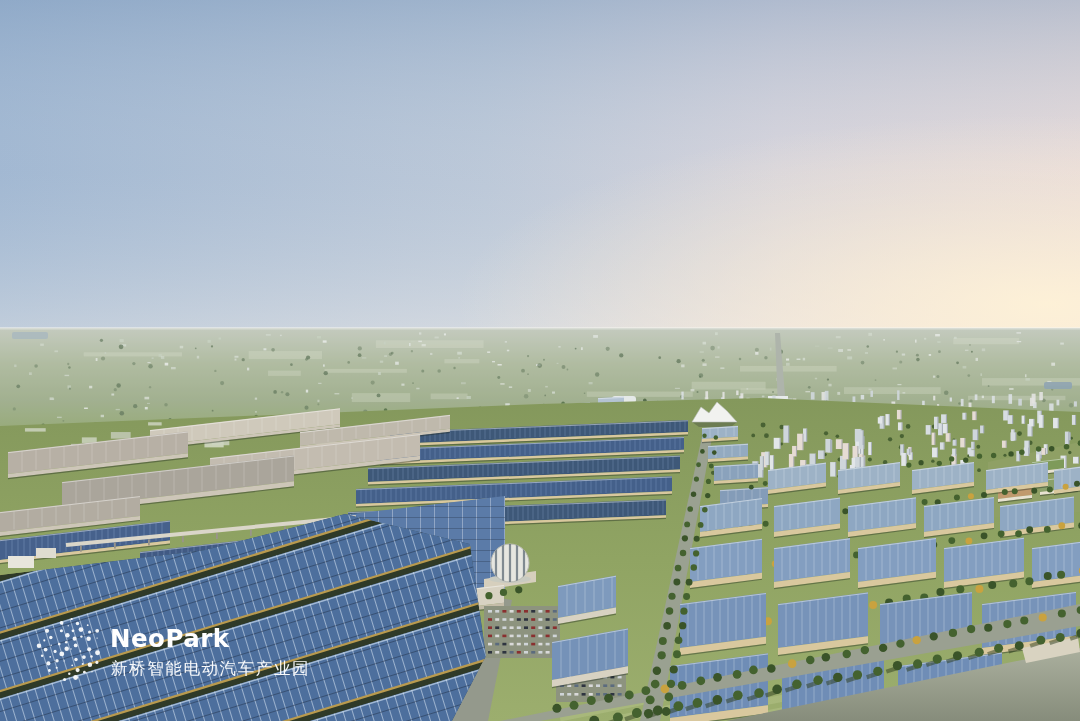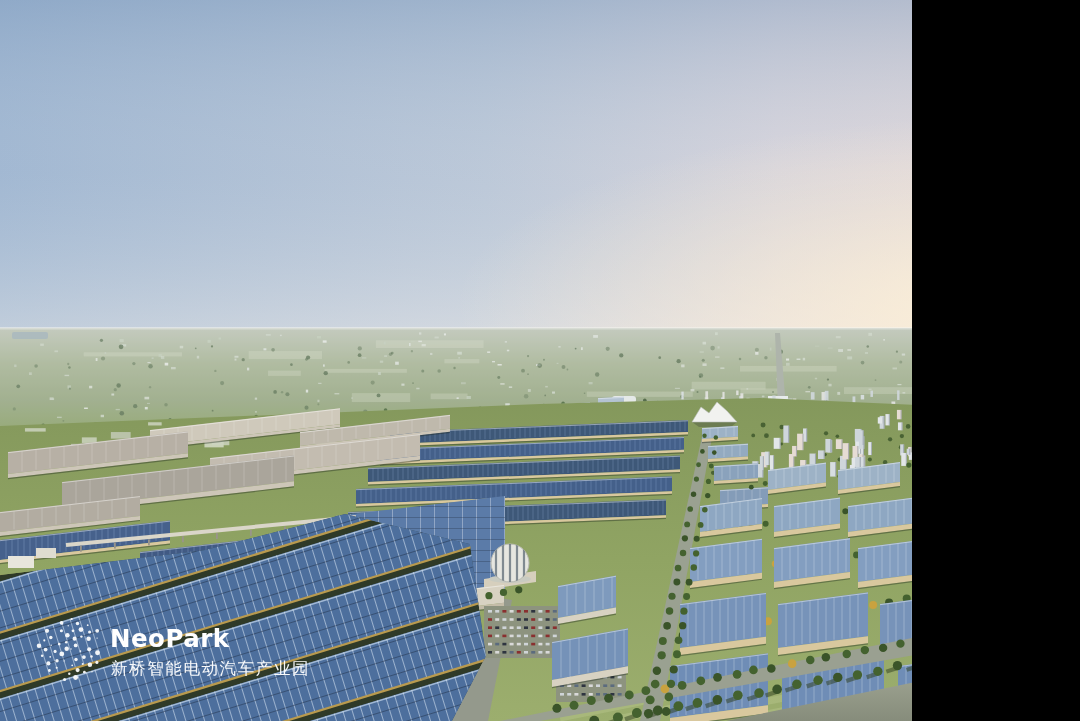--- a/index.html
+++ b/index.html
@@ -1,17 +1,17 @@
 <!DOCTYPE html>
 <html><head>
 <meta charset="utf-8">
 <title>NeoPark</title>
 <style>
   html,body{margin:0;padding:0;background:#000;}
-  .stage{position:relative;width:912px;height:721px;overflow:hidden;font-family:"DejaVu Sans","Liberation Sans",sans-serif;}
+  .stage{position:relative;width:1080px;height:721px;overflow:hidden;font-family:"DejaVu Sans","Liberation Sans",sans-serif;}
   svg{position:absolute;left:0;top:0;display:block;}
   text{font-family:"DejaVu Sans","Liberation Sans",sans-serif;}
 </style>
 </head>
 <body>
 
 <div class="stage">
 <svg id="scene" width="1080" height="721" viewBox="0 0 1080 721">
   <defs>
     <linearGradient id="gSkyX" x1="0" y1="0" x2="1" y2="0">

